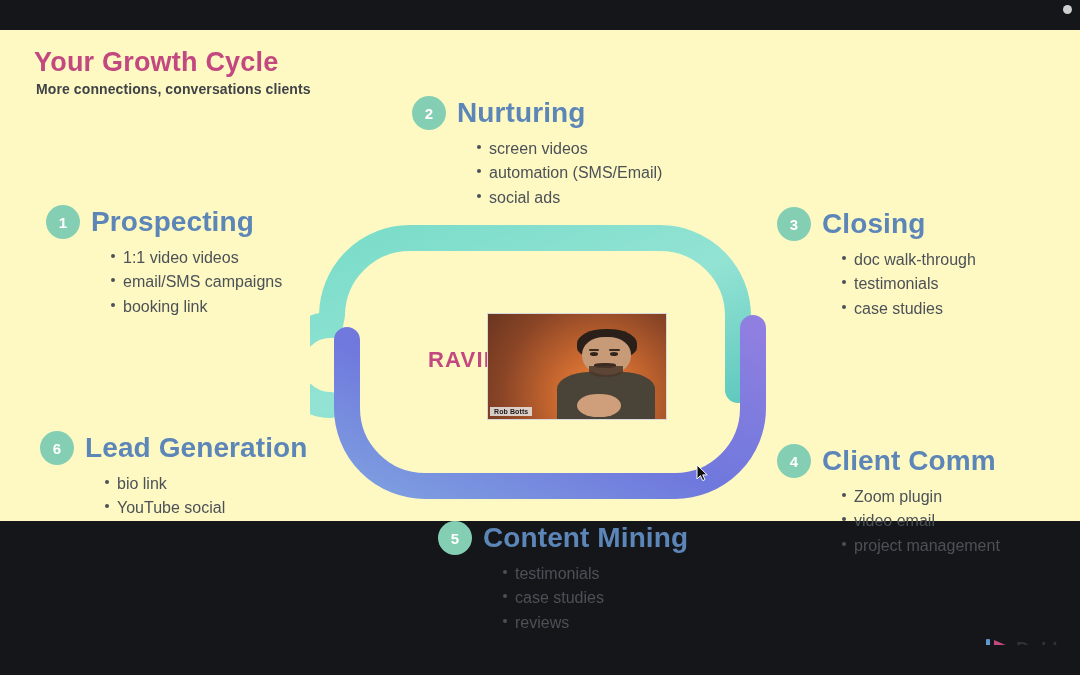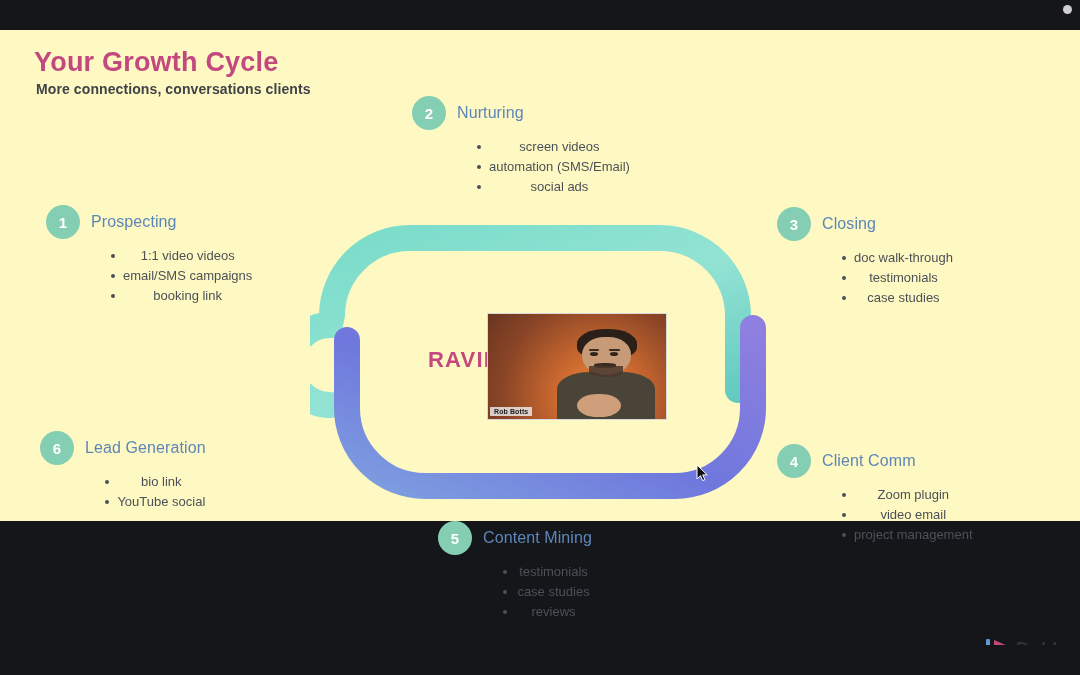--- a/index.html
+++ b/index.html
@@ -37,29 +37,29 @@
   
   .step{position:absolute;}
   .step-head{display:flex;align-items:center;gap:11px;}
   .badge{
     width:34px;height:34px;border-radius:50%;
     background:#84cfb3;color:#ffffff;
     display:flex;align-items:center;justify-content:center;
     font-size:15px;font-weight:bold;flex:none;
   }
   .step-title{
-    font-size:16px;font-weight:normal;color:#5d86b8;white-space:nowrap;
+    font-size:28px;font-weight:bold;color:#5d86b8;white-space:nowrap;
     letter-spacing:.1px;
   }
   .bullets{
     list-style:none;margin:7px 0 0 0;padding:0;
   }
   .bullets li{
-    font-size:13px;color:#4c5157;line-height:1.52;
-    position:relative;padding-left:14px;white-space:nowrap;text-align:center;
+    font-size:16px;color:#4c5157;line-height:1.52;
+    position:relative;padding-left:14px;white-space:nowrap;
   }
   .bullets li:before{
     content:"";position:absolute;left:2px;top:8px;
     width:4px;height:4px;border-radius:50%;background:#4c5157;
   }
 
   
   #step-1{left:46px;top:175px;}
   #step-1 .bullets{margin-left:63px;}
   #step-2{left:412px;top:66px;}

